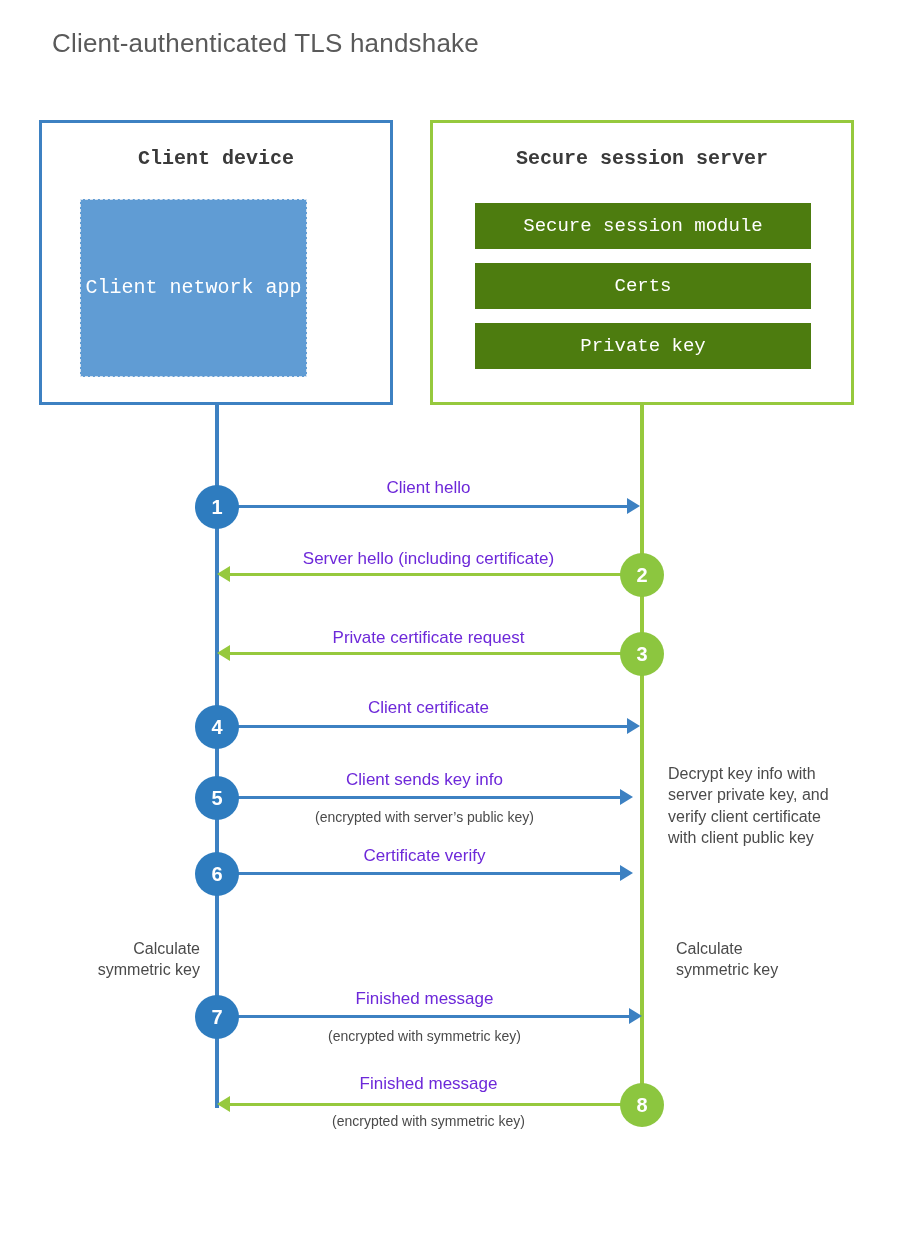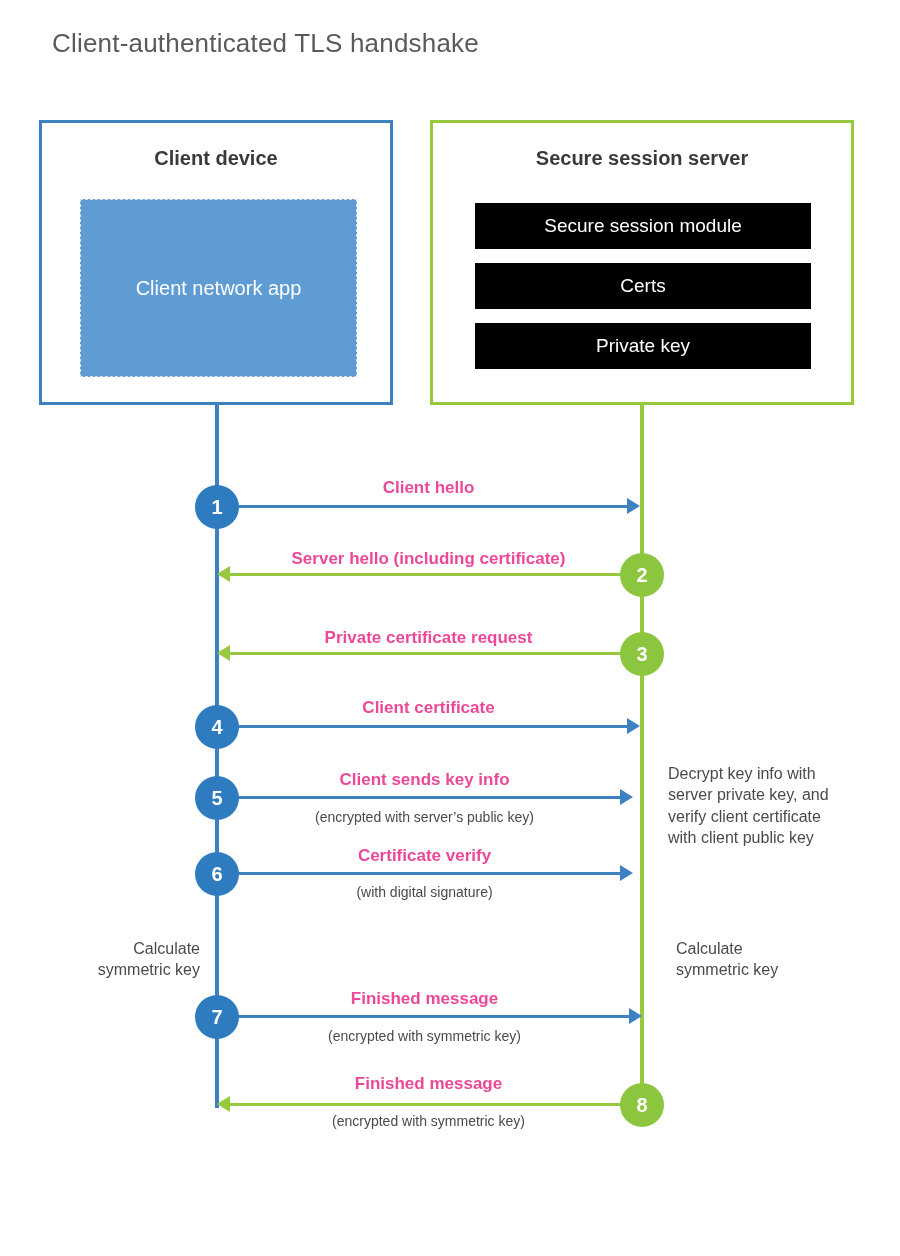--- a/index.html
+++ b/index.html
@@ -13,41 +13,41 @@
   #stage{position:relative;width:900px;height:1256px;}
 
   
   .page-title{
     position:absolute;left:36px;top:28px;
     font-size:26px;font-weight:400;color:#5a5a5a;
     letter-spacing:.2px;white-space:nowrap;margin-left:16px;
   }
 
   
-  .actor-box{position:absolute;background:#fff;box-sizing:border-box;}
+  .actor-box{position:absolute;background:#fff;box-sizing:border-box;font-family:Liberation Mono, monospace;}
   #client-box{left:39px;top:120px;width:354px;height:285px;border:3px solid #3d81c2;}
   #server-box{left:430px;top:120px;width:424px;height:285px;border:3px solid #96c93d;padding-left:28px;}
 
   .actor-title{
     position:absolute;left:0;right:0;top:24px;
     text-align:center;font-size:20px;font-weight:bold;color:#3a3a3a;
   }
 
   
   #client-app{
-    position:absolute;left:38px;top:76px;width:277px;height:178px;
+    position:absolute;left:38px;top:76px;width:227px;height:178px;
     background:#609cd4;border:1px dashed #d8e4f1;box-sizing:border-box;
     display:flex;align-items:center;justify-content:center;
     color:#ffffff;font-size:20px;line-height:1.32;text-align:center;
   }
 
   
   .srv-bar{
     position:absolute;left:42px;width:336px;height:46px;
-    background:#000000;
+    background:#4d7c0f;
     display:flex;align-items:center;justify-content:center;
     color:#ffffff;font-size:19px;
   }
   #srv-bar-0{top:80px;}
   #srv-bar-1{top:140px;}
   #srv-bar-2{top:200px;}
 
   
   .lifeline{position:absolute;width:4px;}
   #client-lifeline{left:215px;top:405px;height:703px;background:#3d81c2;}
@@ -67,21 +67,21 @@
     position:absolute;width:44px;height:44px;border-radius:50%;
     display:flex;align-items:center;justify-content:center;
     color:#ffffff;font-size:20px;font-weight:bold;
   }
   .step-badge.blue{background:#2e7cbf;}
   .step-badge.green{background:#8cc63f;}
 
   
   .msg-label{
     position:absolute;text-align:center;
-    font-size:17px;color:#ec4899;white-space:nowrap;font-weight:bold;
+    font-size:17px;color:#6d28d9;white-space:nowrap;
   }
   .msg-sub{
     position:absolute;text-align:center;
     font-size:14px;color:#4a4a4a;white-space:nowrap;
   }
 
   
   .note{
     position:absolute;font-size:16px;line-height:1.33;color:#4a4a4a;
   }
@@ -132,21 +132,20 @@
 
   <div class="msg-label" style="left:217px;top:770px;width:415px;">Client sends key info</div>
   <div class="msg-line blue" style="left:217px;top:796px;width:403px;"></div>
   <div class="arrow-head right blue" style="left:620px;top:789px;"></div>
   <div class="msg-sub" style="left:217px;top:809px;width:415px;">(encrypted with server’s public key)</div>
   <div class="step-badge blue" style="left:195px;top:776px;">5</div>
 
   <div class="msg-label" style="left:217px;top:846px;width:415px;">Certificate verify</div>
   <div class="msg-line blue" style="left:217px;top:872px;width:403px;"></div>
   <div class="arrow-head right blue" style="left:620px;top:865px;"></div>
-  <div class="msg-sub" style="left:217px;top:884px;width:415px;">(with digital signature)</div>
   <div class="step-badge blue" style="left:195px;top:852px;">6</div>
 
   <div class="msg-label" style="left:217px;top:989px;width:415px;">Finished message</div>
   <div class="msg-line blue" style="left:217px;top:1015px;width:412px;"></div>
   <div class="arrow-head right blue" style="left:629px;top:1008px;"></div>
   <div class="msg-sub" style="left:217px;top:1028px;width:415px;">(encrypted with symmetric key)</div>
   <div class="step-badge blue" style="left:195px;top:995px;">7</div>
 
   <div class="msg-label" style="left:217px;top:1074px;width:423px;">Finished message</div>
   <div class="msg-line green" style="left:230px;top:1103px;width:412px;"></div>

